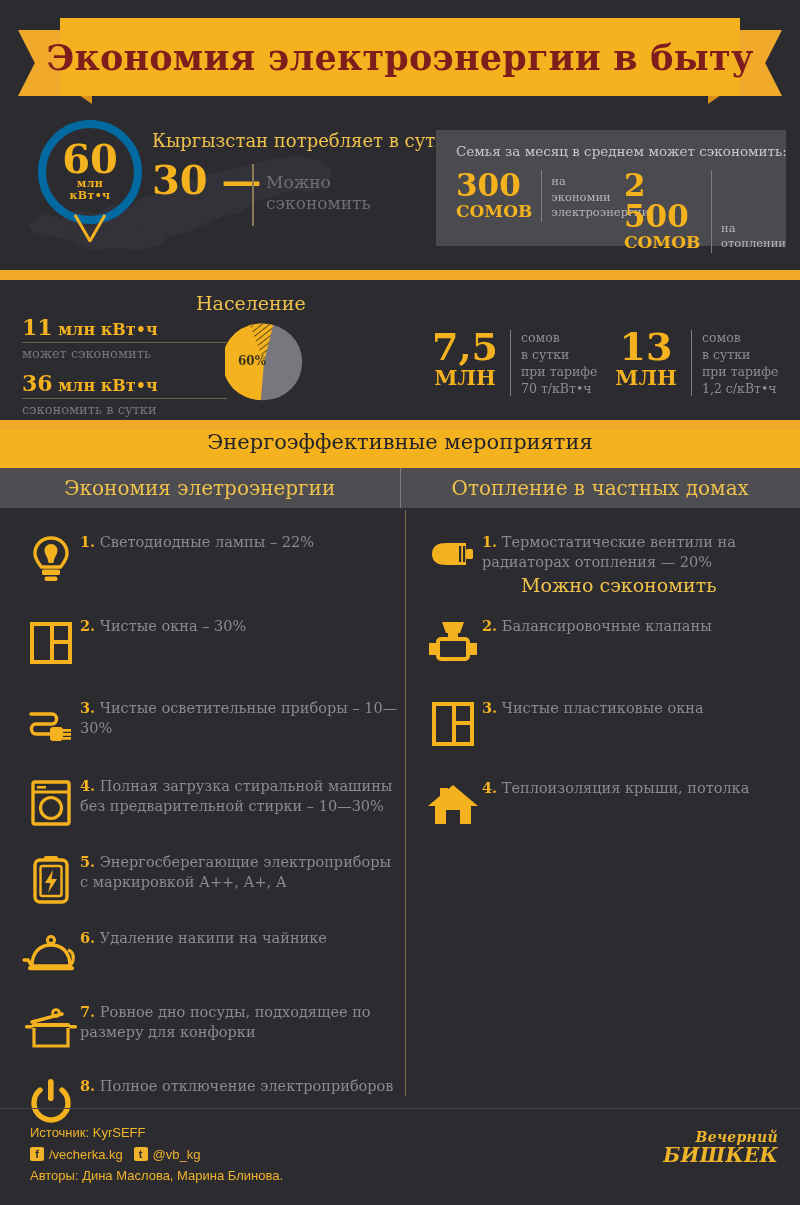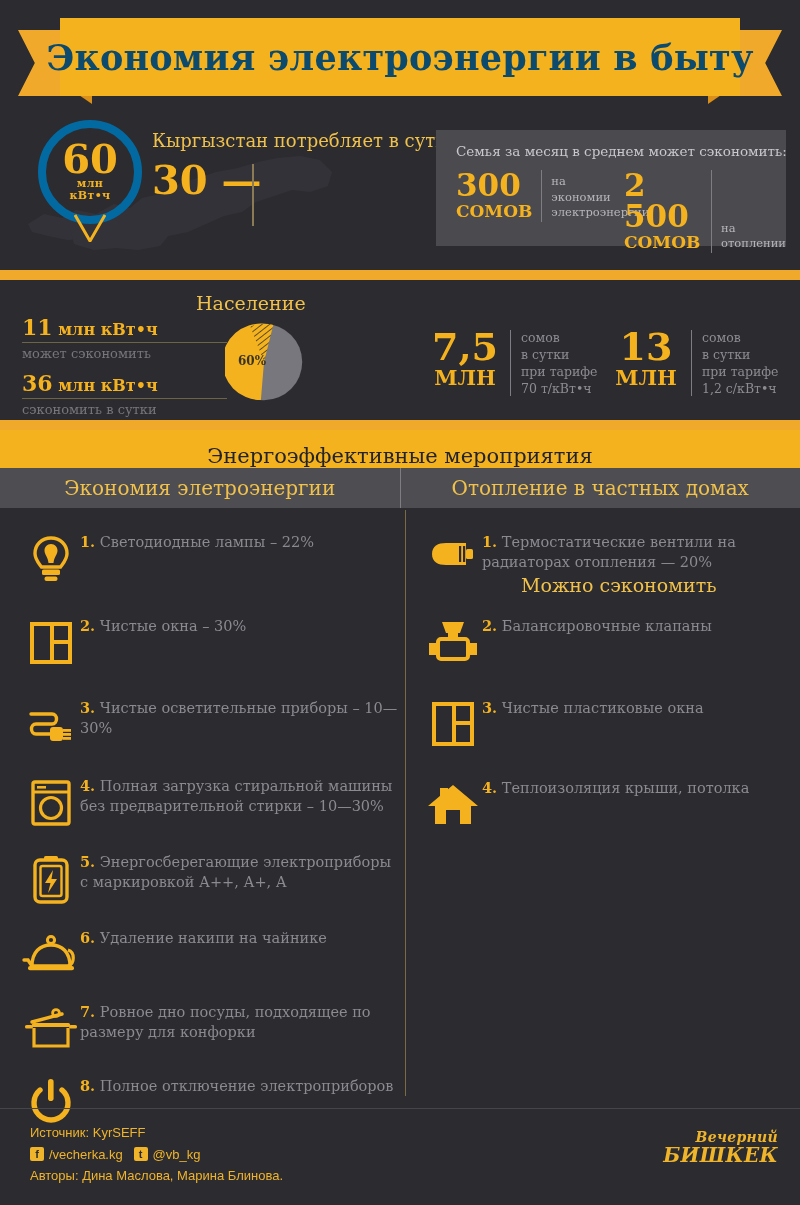--- a/index.html
+++ b/index.html
@@ -15,21 +15,21 @@
   
   .ribbon-wrap{position:absolute;left:0;top:18px;width:800px;height:90px;}
   .ribbon-tail{position:absolute;top:12px;width:60px;height:66px;background:#f0a92a;}
   .ribbon-tail.left{left:18px;clip-path:polygon(0 0,100% 0,100% 100%,0 100%,28% 50%);}
   .ribbon-tail.right{right:18px;clip-path:polygon(0 0,100% 0,72% 50%,100% 100%,0 100%);}
   .ribbon-fold{position:absolute;top:64px;width:32px;height:22px;background:#d98f18;}
   .ribbon-fold.l{left:60px;clip-path:polygon(0 0,100% 0,100% 100%);}
   .ribbon-fold.r{right:60px;clip-path:polygon(0 0,100% 0,0 100%);}
   .ribbon{position:absolute;left:60px;top:0;width:680px;height:78px;background:#f5b21f;
           display:flex;align-items:center;justify-content:center;}
-  .ribbon-title{font-size:35px;font-weight:bold;color:#0c4a6e;letter-spacing:.2px;
+  .ribbon-title{font-size:35px;font-weight:bold;color:#7f1d1d;letter-spacing:.2px;
           font-family:"DejaVu Serif", serif;white-space:nowrap;}
 
   
   .top{position:absolute;left:0;top:118px;width:800px;height:150px;}
   .map-silhouette{position:absolute;left:10px;top:10px;width:330px;height:132px;opacity:.42;}
 
   .pin{position:absolute;left:38px;top:2px;width:110px;height:120px;}
   .pin-circle{position:absolute;left:0;top:0;width:104px;height:104px;border:8px solid #0369a1;
               border-radius:50%;box-sizing:border-box;
               display:flex;flex-direction:column;align-items:center;justify-content:center;}
@@ -85,21 +85,21 @@
   .save-big{color:#f5b21f;font-family:"DejaVu Serif",serif;font-weight:bold;text-align:center;
             width:82px;}
   .save-big .n{font-size:38px;line-height:1;display:block;}
   .save-big .s{font-size:21px;line-height:1.1;display:block;}
   .save-sep{width:1px;height:66px;background:#7d7d83;margin:2px 10px 0 4px;}
   .save-small{font-size:12.5px;color:#8c8c92;line-height:1.35;font-family:"DejaVu Serif",serif;
               padding-top:2px;white-space:nowrap;}
 
   
   .banner{position:absolute;left:0;top:430px;width:800px;height:38px;background:#f5b21f;
-          display:flex;align-items:flex-end;justify-content:center;}
+          display:flex;align-items:flex-start;justify-content:center;}
   .banner-text{font-size:21px;color:#23232a;font-family:"DejaVu Serif",serif;}
 
   .colheads{position:absolute;left:0;top:468px;width:800px;height:40px;background:#4d4d52;
             display:flex;}
   .colhead{flex:1;display:flex;align-items:center;justify-content:center;font-size:20px;
            color:#f0c14b;font-family:"DejaVu Serif",serif;}
   .colheads .vline{width:1px;background:#7d7d83;}
 
   
   .cols{position:absolute;left:0;top:508px;width:800px;height:600px;}
@@ -161,20 +161,24 @@
       <svg class="pin-tip" viewBox="0 0 32 28">
         <path d="M1,1 L16,27 L31,1" fill="none" stroke="#f5b21f" stroke-width="3"></path>
       </svg>
     </div>
 
     <div class="top-head">Кыргызстан потребляет в сутки</div>
     <div class="pct">
       <div>30 —</div>
     </div>
     <div class="pct-rule"></div>
+    <div class="pct-note">
+      <div>Можно</div>
+      <div>сэкономить</div>
+    </div>
 
     <div class="fambox">
       <div class="fam-title">Семья за месяц в среднем может сэкономить:</div>
 
       <div class="fam-grp g1">
         <div class="fam-big">
           <span class="n">300</span>
           <span class="s">СОМОВ</span>
         </div>
         <div class="fam-sep"></div>

